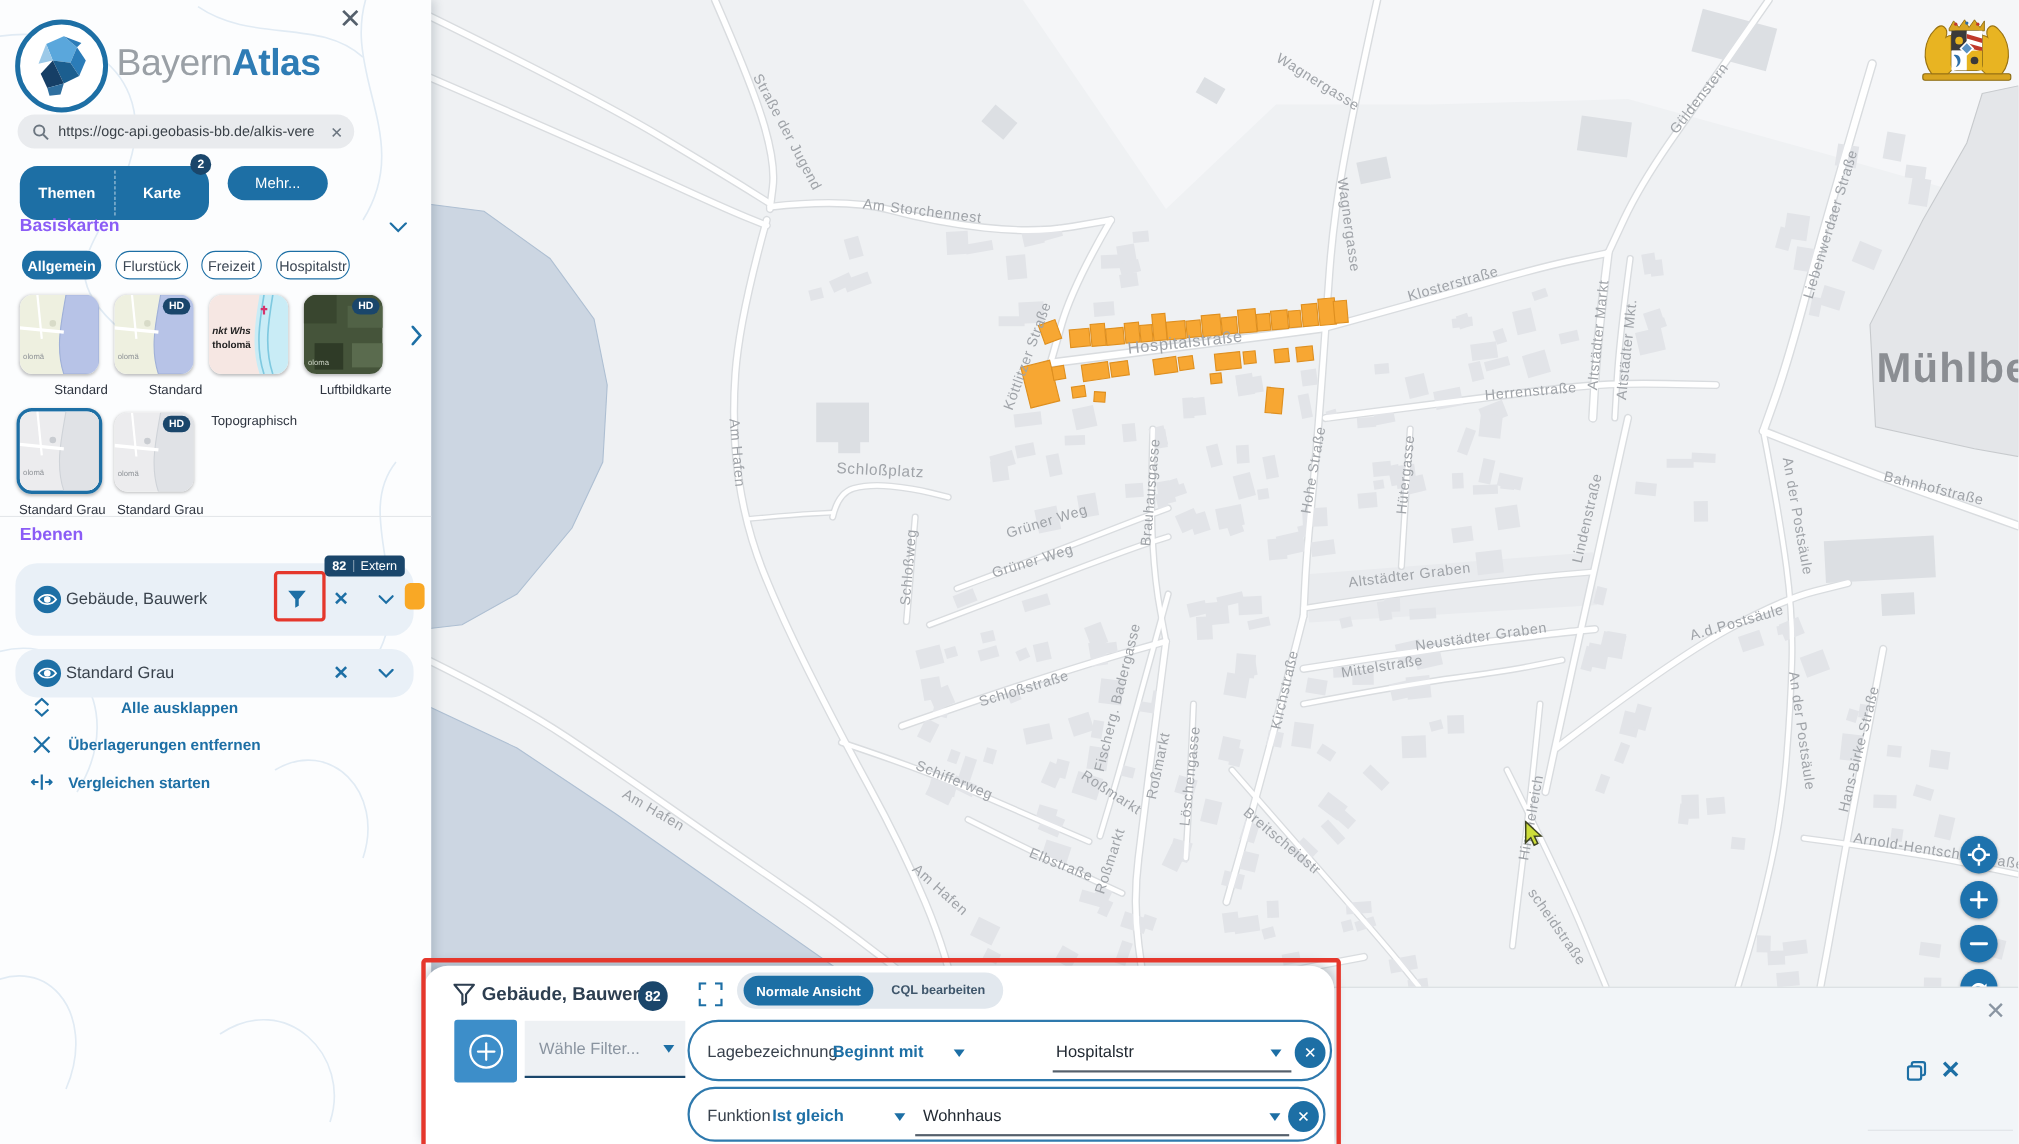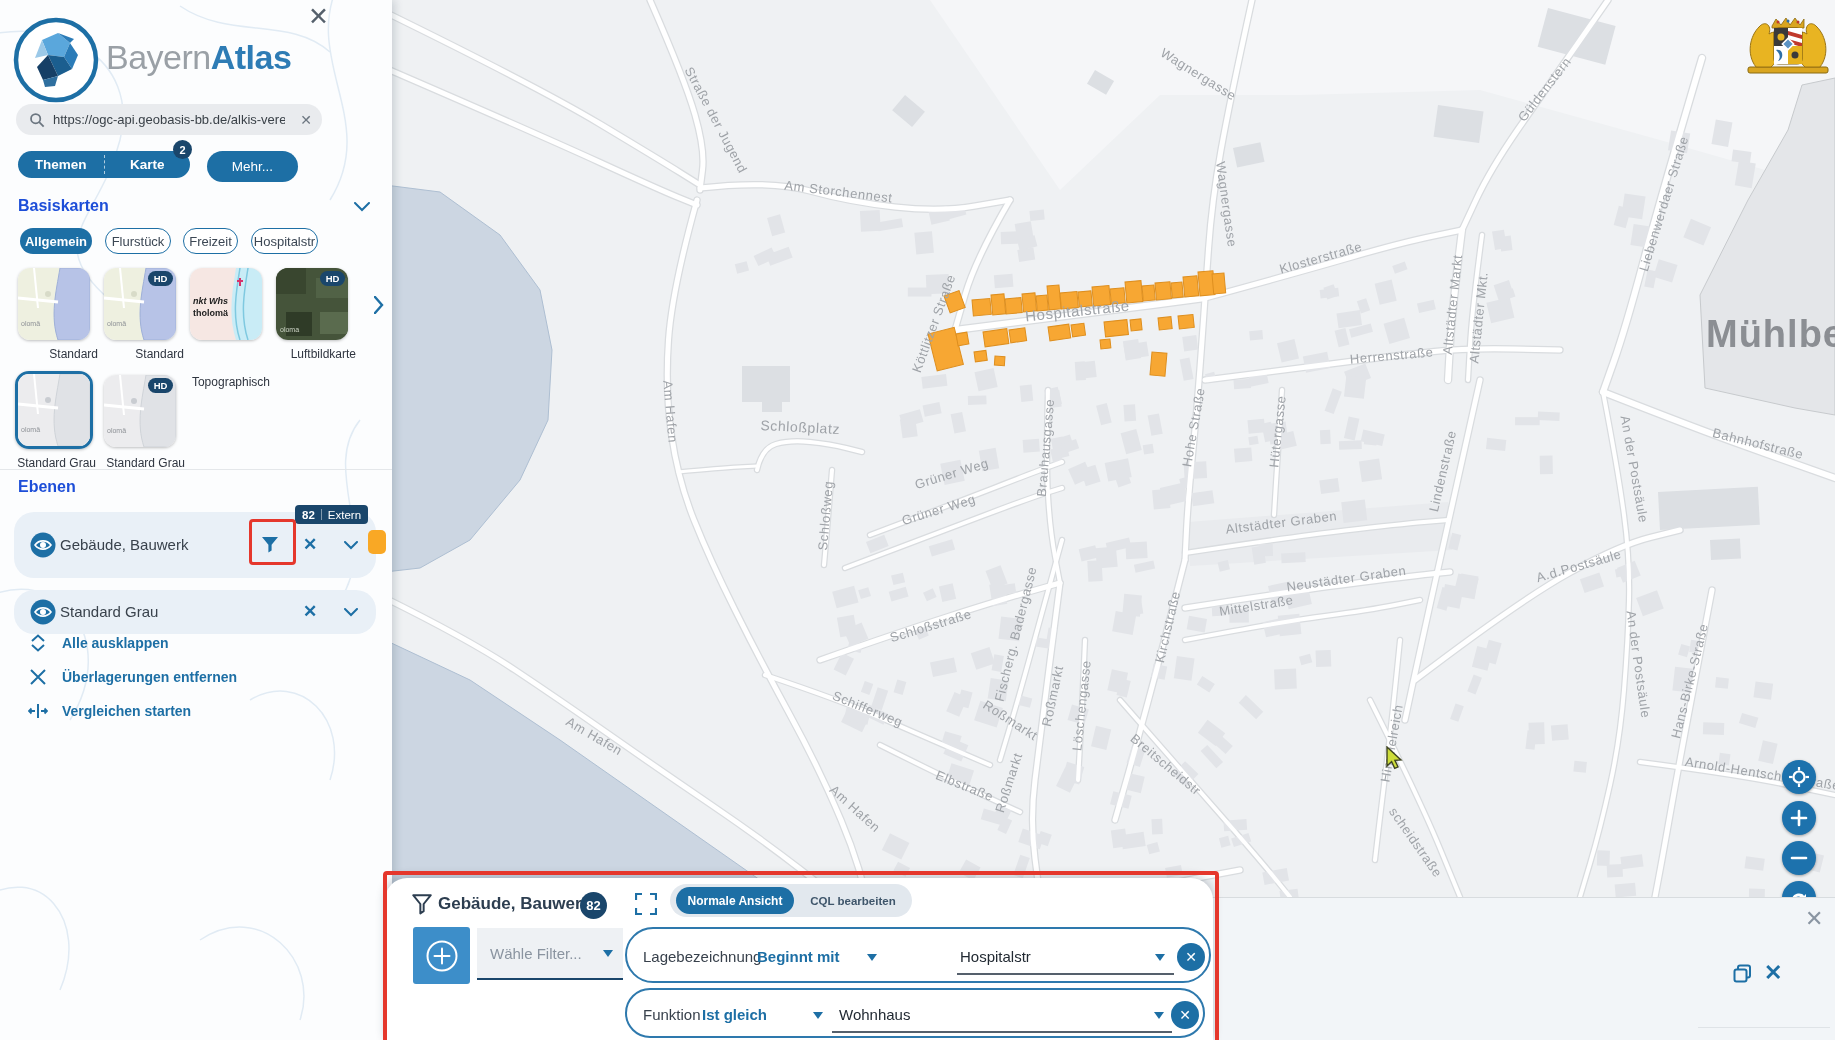--- a/index.html
+++ b/index.html
@@ -14,30 +14,30 @@
   #brand{position:absolute;left:106px;top:38px;font-size:34px;letter-spacing:-.5px;white-space:nowrap}
   #brand .lt{color:#9aa0a6;font-weight:400}
   #brand .bd{color:#2e7cb5;font-weight:bold}
   #sidebar-close{position:absolute;left:308px;top:2px;font-size:25px;color:#55606c;cursor:pointer}
   #searchbar{position:absolute;left:16px;top:104px;width:306px;height:31px;background:#e9ebee;
              border-radius:17px;display:flex;align-items:center}
   #search-text{font-size:13px;color:#3a4148;white-space:nowrap;overflow:hidden;width:232px}
   #search-clear{margin-left:auto;margin-right:10px;color:#6c7680;font-size:14px;cursor:pointer}
   .tabpill{background:#1d6fa5;color:#fff;font-weight:normal;font-size:13.5px;border-radius:16px;
            display:flex;align-items:center;justify-content:center;cursor:pointer}
-  #tabs-main{position:absolute;left:18px;top:151px;width:172px;height:27px;background:#1d6fa5;
+  #tabs-main{position:absolute;left:18px;top:151px;width:172px;height:49px;background:#1d6fa5;
              border-radius:16px;display:flex}
   #tabs-main .half{flex:1;display:flex;align-items:center;justify-content:center;color:#fff;
              font-weight:bold;font-size:13.5px;cursor:pointer}
   #tabs-main .sep{width:0;border-left:1px dashed rgba(255,255,255,.65);margin:4px 0}
   #karte-badge{position:absolute;left:173px;top:140px;width:19px;height:19px;border-radius:50%;
              background:#1a466b;color:#fff;font-size:11px;font-weight:bold;display:flex;
              align-items:center;justify-content:center;z-index:2}
   #tab-mehr{position:absolute;left:207px;top:151px;width:91px;height:31px}
-  .sec-head{font-size:16px;font-weight:bold;color:#1d4ed8}
+  .sec-head{font-size:16px;font-weight:bold;color:#8b5cf6}
   .chip{position:absolute;top:228px;height:26px;border-radius:14px;font-size:13px;display:flex;
         align-items:center;justify-content:center;cursor:pointer;box-sizing:border-box}
   .chip.sel{background:#1d6fa5;color:#fff;font-weight:bold}
   .chip.out{background:#fff;border:1.5px solid #1d6fa5;color:#3c4754}
   .tile{position:absolute;border-radius:12px;overflow:hidden;box-shadow:0 1px 3px rgba(0,0,0,.25);cursor:pointer}
   .tile.sel{border:3px solid #1d6fa5;border-radius:14px}
   .tile .hd{position:absolute;right:3px;top:3px;width:25px;height:15px;background:#1a466b;color:#fff;
         font-size:9.5px;font-weight:bold;border-radius:8px;display:flex;align-items:center;justify-content:center}
   .tile-label{position:absolute;font-size:12px;color:#2f3540;text-align:right;width:90px}
   .layer-row{position:absolute;left:14px;width:362px;background:#e9f0f7;border-radius:20px}
@@ -757,21 +757,21 @@
             <circle cx="13" cy="13" r="3" fill="#fff"></circle>
           </svg>
           <div class="layer-label" style="position: absolute; left: 46px; top: 13px;">Standard Grau</div>
           <div class="blue-x" style="position: absolute; left: 289px; top: 11px;">✕</div>
           <svg width="14" height="9" style="position: absolute; left: 330px; top: 18px;">
             <polyline points="1,1 7,7 13,1" fill="none" stroke="#1d6fa5" stroke-width="2" stroke-linecap="round"></polyline>
           </svg>
         </div>
       </div>
     <div id="layer-actions">
-        <div class="action-link" style="left: 28px; top: 634px;">
+        <div class="action-link" style="left: 28px; top: 634px; gap: 48px;">
           <svg width="20" height="18">
             <polyline points="4,7 10,1.5 16,7" fill="none" stroke="#1d6fa5" stroke-width="2"></polyline>
             <polyline points="4,11 10,16.5 16,11" fill="none" stroke="#1d6fa5" stroke-width="2"></polyline>
           </svg>
           <div class="lbl">Alle ausklappen</div>
         </div>
         <div class="action-link" style="left: 28px; top: 668px;">
           <svg width="20" height="18">
             <path d="M3,2 L17,16 M17,2 L3,16" stroke="#1d6fa5" stroke-width="2"></path>
           </svg>

